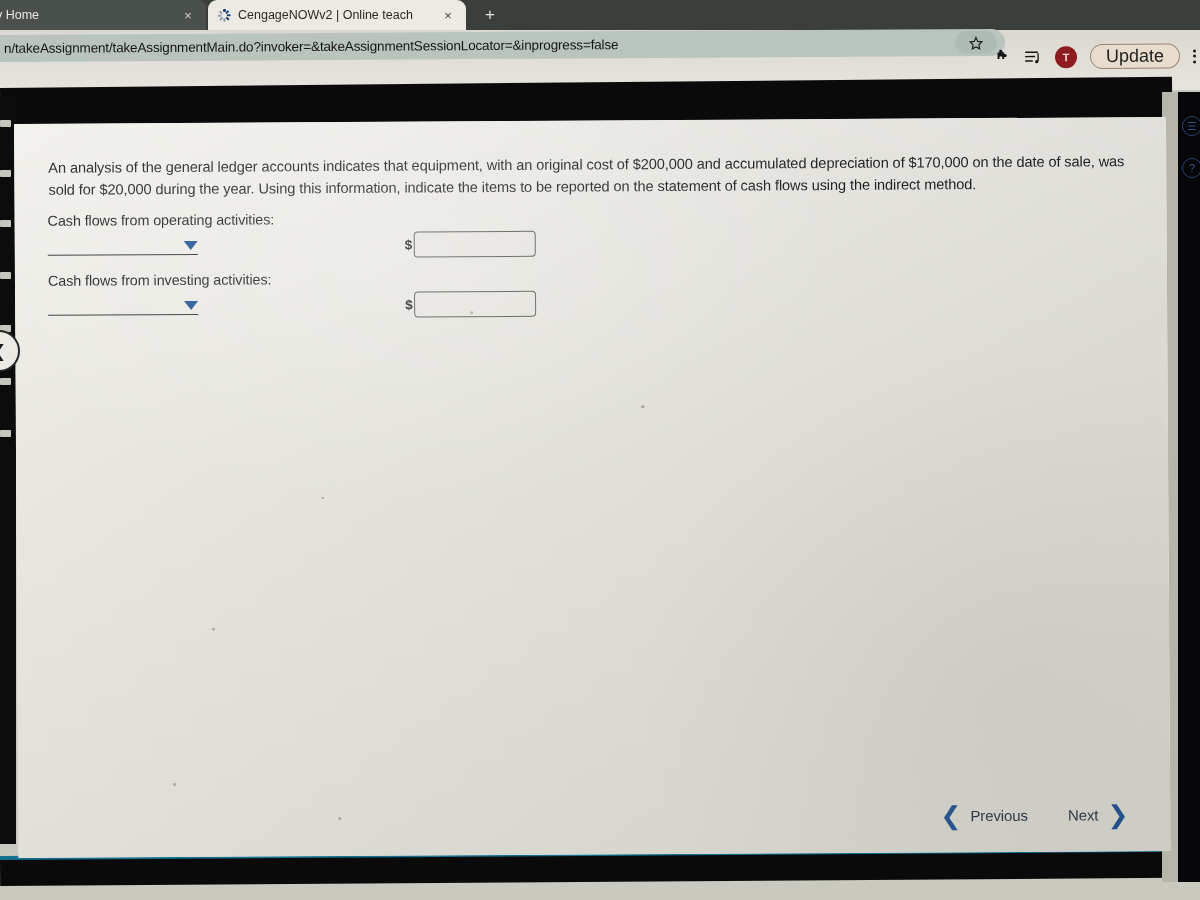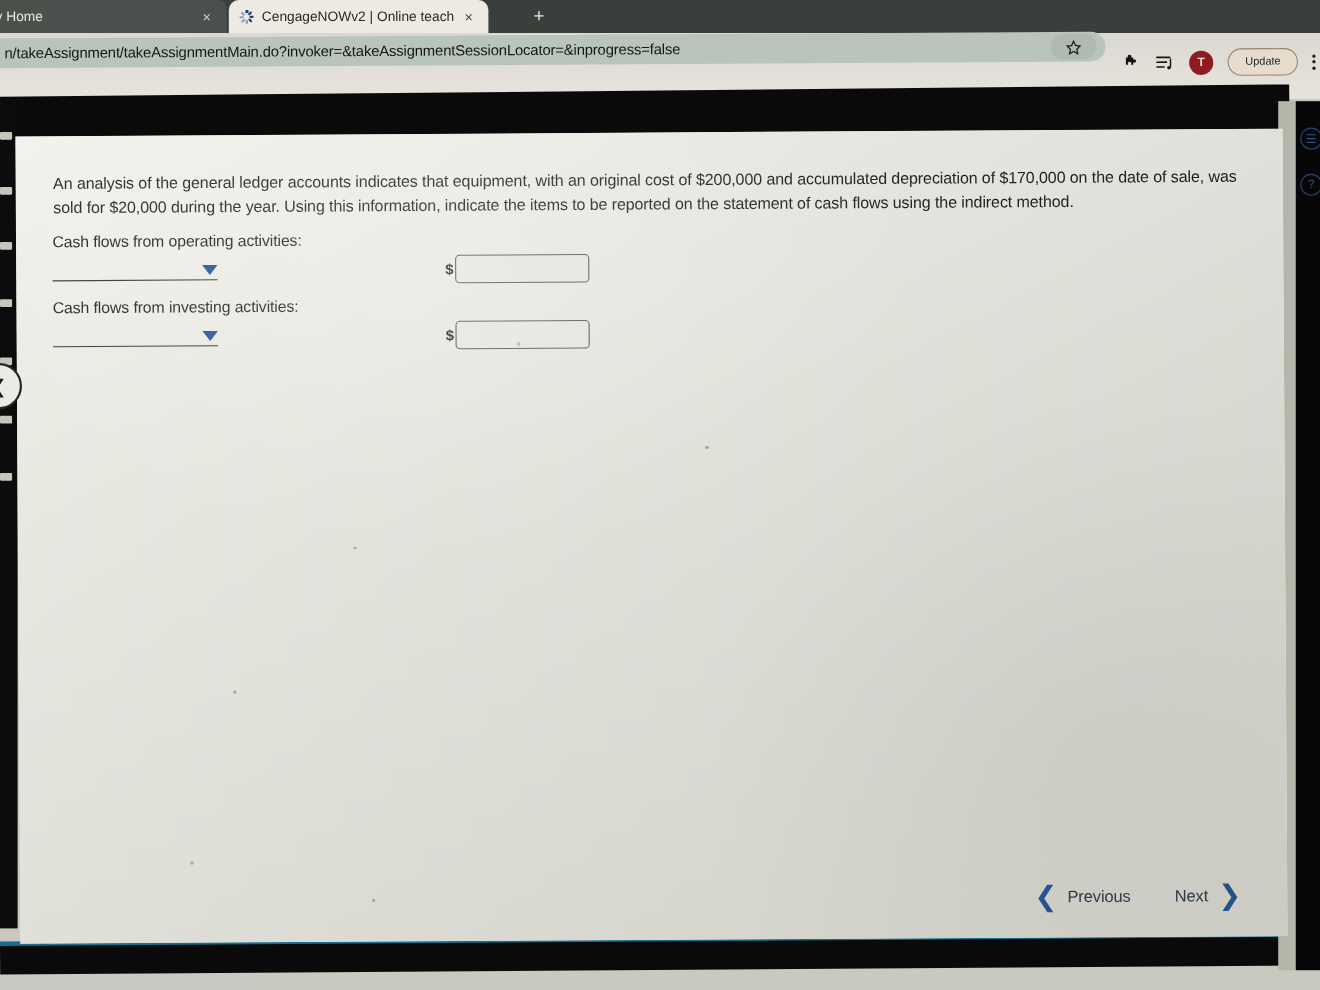--- a/index.html
+++ b/index.html
@@ -38,21 +38,21 @@
     font-size: 12.5px;
     white-space: nowrap;
   }
   .tab.inactive {
     left: -14px; width: 220px;
     background: #4a504c;
     color: #e8e8e4;
     border-top-left-radius: 8px; border-top-right-radius: 8px;
   }
   .tab.active {
-    left: 208px; width: 236px;
+    left: 208px; width: 258px;
     background: #eceae2;
     color: #2a2a28;
     border-top-left-radius: 9px; border-top-right-radius: 9px;
   }
   .tab-title { flex: 1; overflow: hidden; text-overflow: clip; }
   .tab-close {
     width: 16px; height: 16px; flex: none;
     display: flex; align-items: center; justify-content: center;
     font-size: 13px; line-height: 1; opacity: .85;
   }
@@ -105,21 +105,21 @@
     width: 22px; height: 22px; border-radius: 50%;
     background: #8d1b20; color: #f3d7d7;
     display: flex; align-items: center; justify-content: center;
     font-size: 11px; font-weight: 700;
   }
   .update-btn {
     height: 25px; padding: 0 15px;
     border: 1.4px solid #9b8573; border-radius: 13px;
     background: #e8dccd; color: #222;
     display: flex; align-items: center;
-    font-size: 10px;
+    font-size: 18px;
   }
   .kebab { display: flex; flex-direction: column; gap: 2.5px; }
   .kebab i { width: 3px; height: 3px; border-radius: 50%; background: #1a1a1a; display: block; }
 
   
   .bezel {
     position: absolute; left: 0; top: 88px;
     width: 1172px; height: 42px;
     background: #0a0a0a;
     transform: rotate(-0.55deg);

